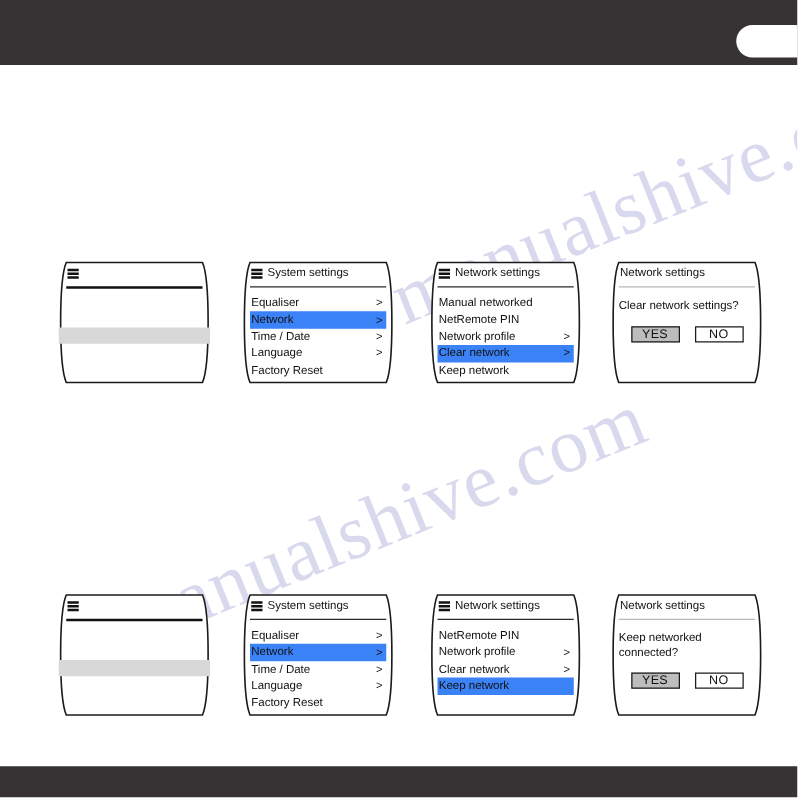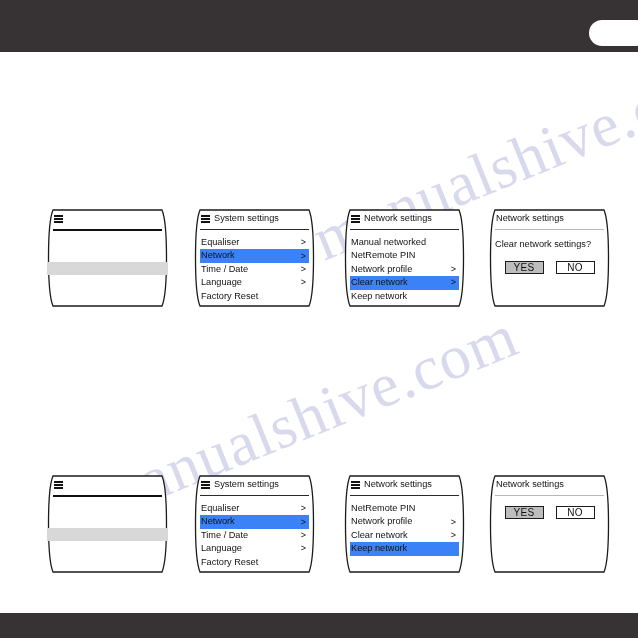--- a/index.html
+++ b/index.html
@@ -422,19 +422,23 @@
     </div>
     <div class="screen s4">
       <svg class="screen-frame" viewBox="0 0 123 100" preserveAspectRatio="none" aria-hidden="true">
         <path d="M7 2 C 1 16, 1 84, 7 98 L 116 98 C 122 84, 122 16, 116 2 Z"></path>
       </svg>
       <div class="screen-inner">
         <div class="scr-title">
           <span class="scr-title-text">Network settings</span>
         </div>
         <div class="title-rule light"></div>
+        <div class="dlg-msg">
+          <div>Keep networked</div>
+          <div>connected?</div>
+        </div>
         <div class="dlg-buttons">
           <div class="dlg-btn affirm">YES</div>
           <div class="dlg-btn">NO</div>
         </div>
       </div>
     </div>
   </div>
 
 </body></html>

